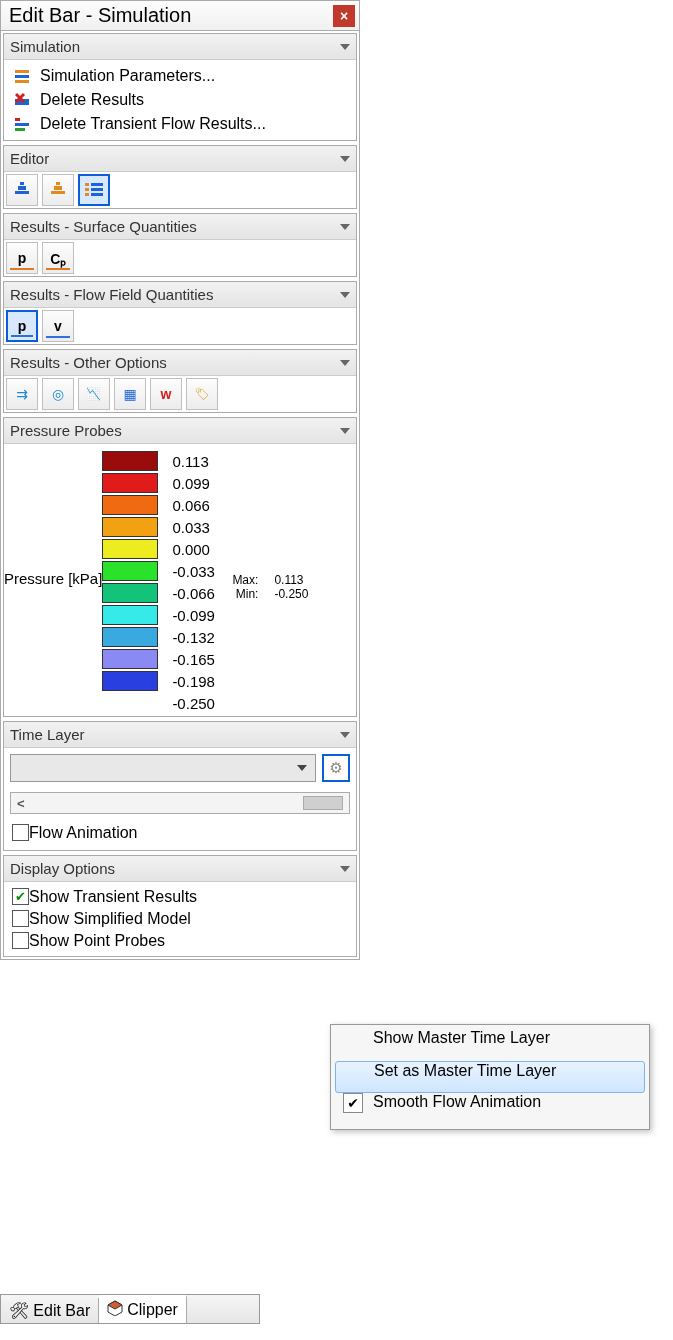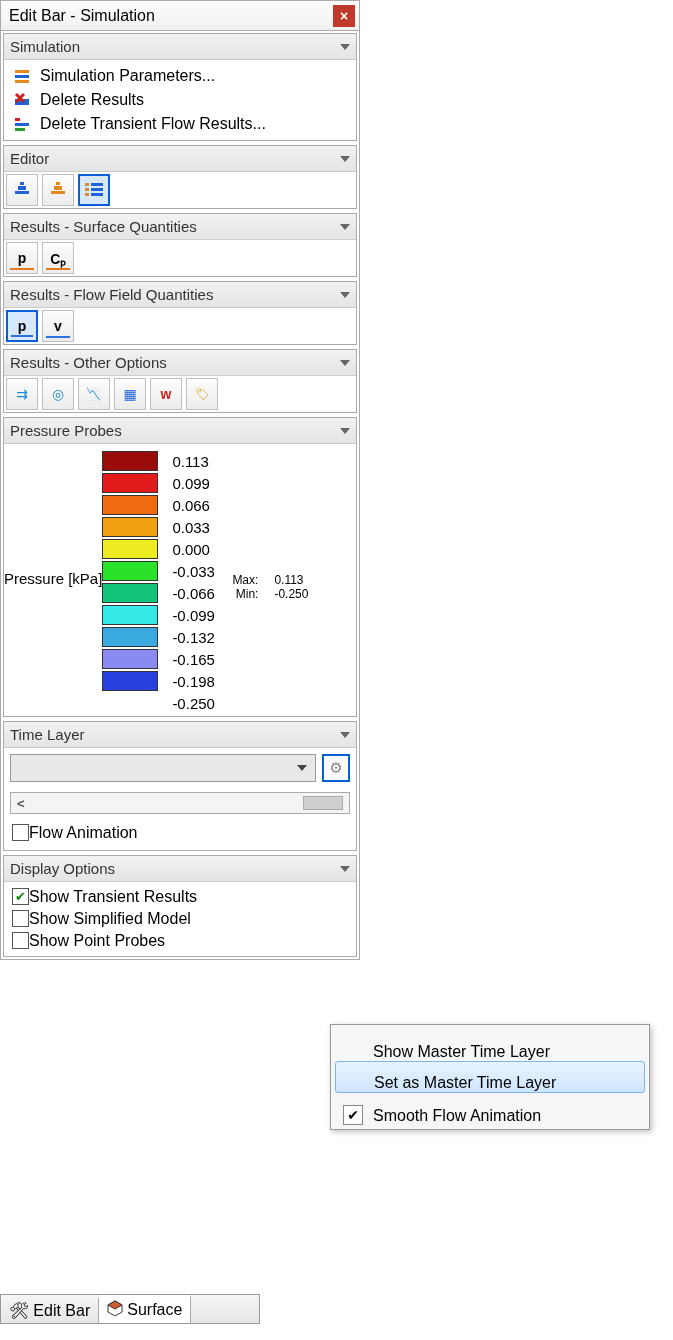--- a/index.html
+++ b/index.html
@@ -15,21 +15,21 @@
     flex-direction: column;
   }
   .titlebar {
     height: 30px;
     display: flex;
     align-items: center;
     padding: 0 4px 0 8px;
     background: linear-gradient(#fdfdfd,#f0f0f0);
     border-bottom: 1px solid #aaa;
   }
-  .titlebar .title { flex: 1; font-size: 16px; }
+  .titlebar .title { flex: 1; font-size: 20px; }
   .close-btn {
     width: 22px; height: 22px;
     background: #c0392b;
     color: #fff;
     display: flex; align-items: center; justify-content: center;
     font-size: 14px; font-weight: bold;
     cursor: default;
   }
   .section { border: 1px solid #aaa; margin: 2px; background: #fff; }
   .section-header {
@@ -84,21 +84,21 @@
   .context-menu {
     position: absolute;
     left: 330px; top: 1024px;
     width: 320px;
     background: #f6f6f6;
     border: 1px solid #999;
     box-shadow: 2px 2px 6px rgba(0,0,0,0.25);
     padding: 4px;
   }
   .menu-item {
-    height: 32px; display: flex; align-items: flex-end; gap: 10px;
+    height: 32px; display: flex; align-items: flex-start; gap: 10px;
     padding: 0 8px; font-size: 16px; color: #000;
   }
   .menu-item.hover { background: linear-gradient(#e9f3ff,#cfe6ff); border: 1px solid #7fb5ef; border-radius: 3px; }
   .menu-check { width: 20px; height: 20px; border: 1px solid #888; background: #fff; display: flex; align-items:center; justify-content:center; font-size: 14px; }
   .menu-gutter { width: 20px; }
   .bottom-tabs {
     position: absolute; left: 0; top: 1294px; height: 30px;
     display: flex; align-items: flex-end;
     border-top: 1px solid #aaa;
     background: linear-gradient(#f5f5f5,#e6e6e6);
@@ -396,15 +396,15 @@
     <span>🛠</span>
     <span>Edit Bar</span>
   </div>
   <div class="tab active">
     <span>
       <svg width="16" height="16">
           <polygon points="8,1 15,5 15,12 8,16 1,12 1,5" fill="#fff" stroke="#333"></polygon>
           <polygon points="8,1 15,5 8,9 1,5" fill="#d06030" stroke="#333"></polygon>
         </svg>
     </span>
-    <span>Surface</span>
+    <span>Clipper</span>
   </div>
 </div>
 
 </body></html>

